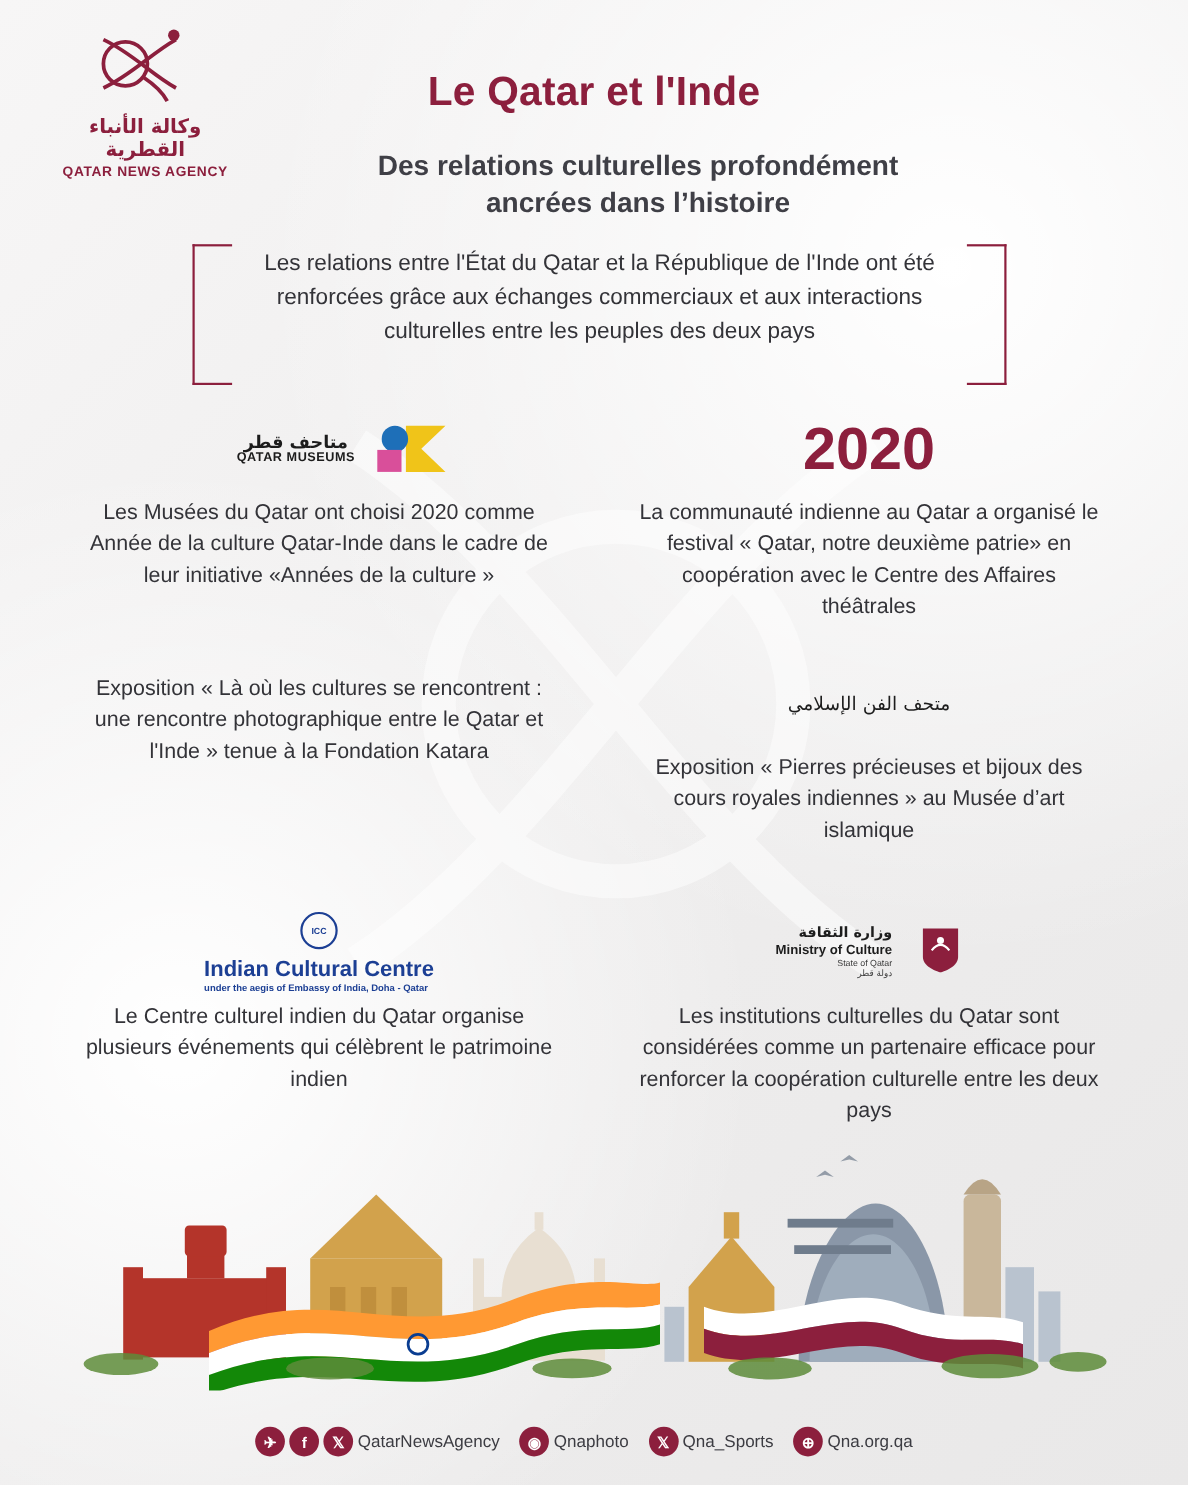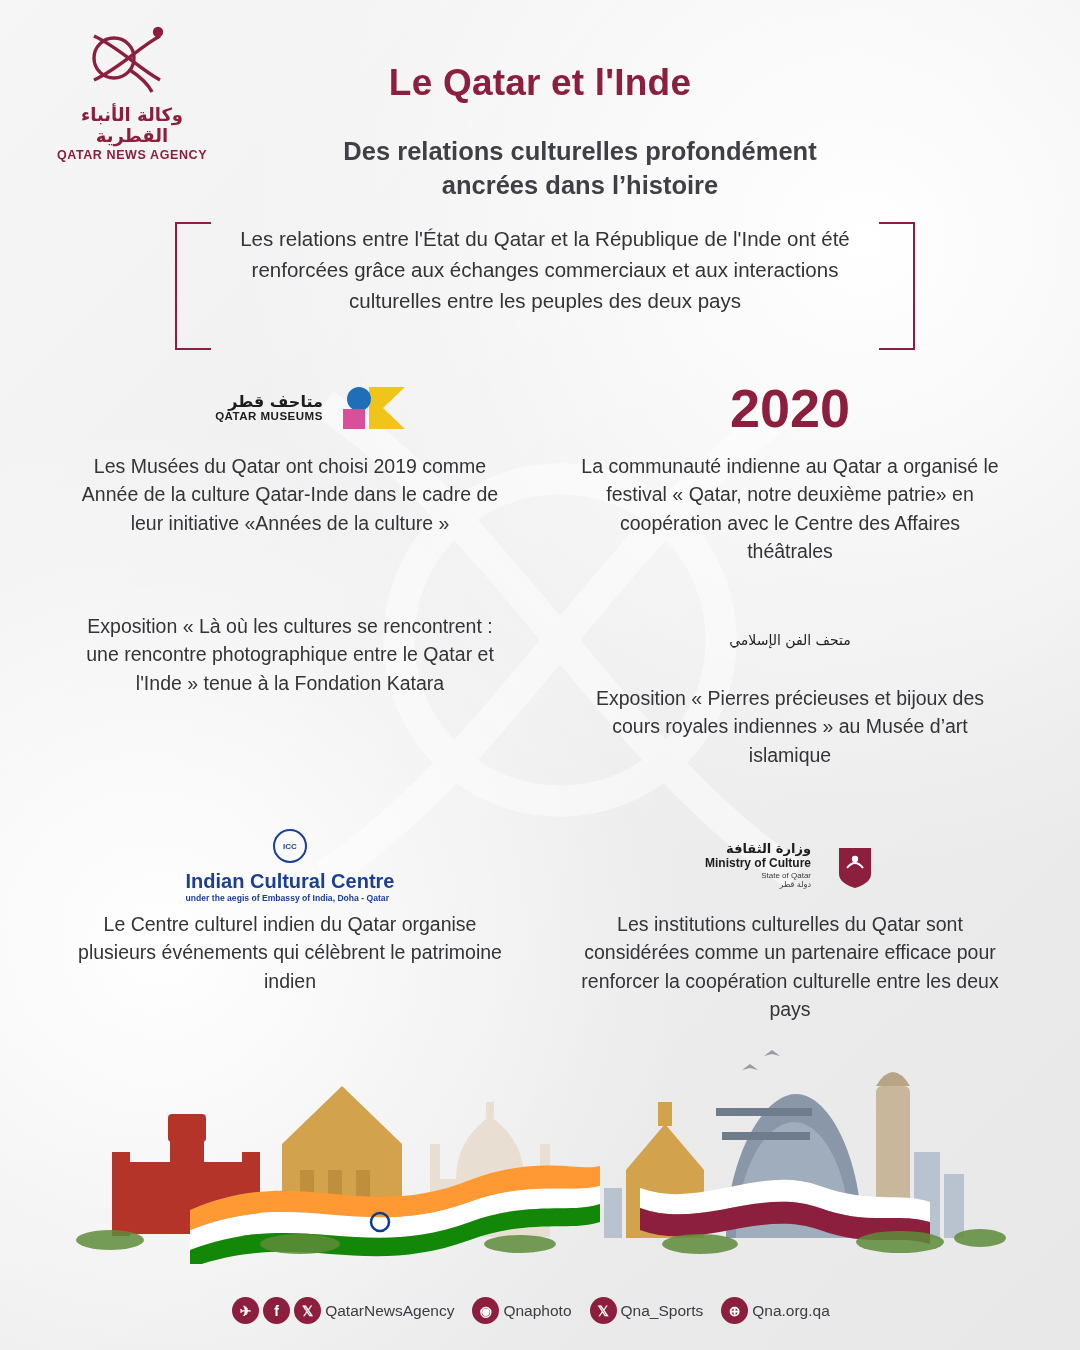--- a/index.html
+++ b/index.html
@@ -127,42 +127,42 @@
   .row-3 .cell { height: 160px; }
   .year {
     color: #8c1f3d;
     font-size: 54px;
     font-weight: bold;
     line-height: 1;
   }
 
   
   .qm-mark { display: flex; align-items: center; gap: 10px; }
-  .qm-txt { text-align: right; line-height: 1.05; margin-left: 44px; }
+  .qm-txt { text-align: center; line-height: 1.05; margin-left: 44px; }
   .qm-ar { font-family: "DejaVu Sans", sans-serif; font-size: 16px; font-weight: bold; color: #1c1c1c; letter-spacing: 2px; }
   .qm-en { font-size: 11.5px; font-weight: bold; color: #1c1c1c; letter-spacing: 0.5px; }
 
   .katara { text-align: center; }
   .katara-ar { font-family: "DejaVu Sans", sans-serif; color: #a32245; font-size: 19px; letter-spacing: 5px; }
   .katara-en { color: #a32245; font-size: 25px; letter-spacing: 5px; margin-top: -3px; }
 
-  .mia-ar { font-family: "DejaVu Sans", sans-serif; color: #1d1d1d; font-size: 14px; letter-spacing: 1px; }
+  .mia-ar { font-family: "DejaVu Sans", sans-serif; color: #1d1d1d; font-size: 17px; letter-spacing: 1px; }
 
   .icc { display: flex; align-items: center; gap: 8px; flex-direction: column; }
   .icc-seal {
     width: 34px; height: 34px; border-radius: 50%;
     border: 2px solid #1c3f94;
     display: flex; align-items: center; justify-content: center;
     color: #1c3f94; font-size: 8px; font-weight: bold;
   }
   .icc-txt { text-align: left; }
   .icc-title { color: #1c3f94; font-size: 20px; font-weight: bold; line-height: 1; }
   .icc-sub { color: #1c3f94; font-size: 8.6px; font-weight: bold; margin-top: 2px; }
 
-  .moc { display: flex; align-items: flex-end; gap: 24px; }
+  .moc { display: flex; align-items: flex-start; gap: 24px; }
   .moc-txt { text-align: right; line-height: 1.15; }
   .moc-ar { font-family: "DejaVu Sans", sans-serif; font-size: 13px; font-weight: bold; color: #1d1d1d; }
   .moc-en { font-size: 12px; font-weight: bold; color: #1d1d1d; }
   .moc-sub { font-size: 8px; color: #3a3a3a; }
   .moc-ar2 { font-family: "DejaVu Sans", sans-serif; font-size: 8px; color: #3a3a3a; }
 
   
   .skyline {
     position: absolute;
     left: 0; right: 0; bottom: 86px;
@@ -239,21 +239,21 @@
               <div class="qm-ar">متاحف قطر</div>
               <div class="qm-en">QATAR MUSEUMS</div>
             </div>
             <svg width="76" height="50" viewBox="0 0 76 50">
               <polygon points="36,4 72,4 50,25 72,46 36,46" fill="#f0c419"></polygon>
               <circle cx="26" cy="16" r="12" fill="#1e6fb8"></circle>
               <rect x="10" y="26" width="22" height="20" fill="#d94f9a"></rect>
             </svg>
           </div>
         </div>
-        <p>Les Musées du Qatar ont choisi 2019 comme Année de la culture Qatar-Inde dans le cadre de leur initiative «Années de la culture »</p>
+        <p>Les Musées du Qatar ont choisi 2020 comme Année de la culture Qatar-Inde dans le cadre de leur initiative «Années de la culture »</p>
       </div>
 
       <div class="cell">
         <div class="logo-slot">
           <div class="year">2020</div>
         </div>
         <p>La communauté indienne au Qatar a organisé le festival « Qatar, notre deuxième patrie» en coopération avec le Centre des Affaires théâtrales</p>
       </div>
     </div>
 

